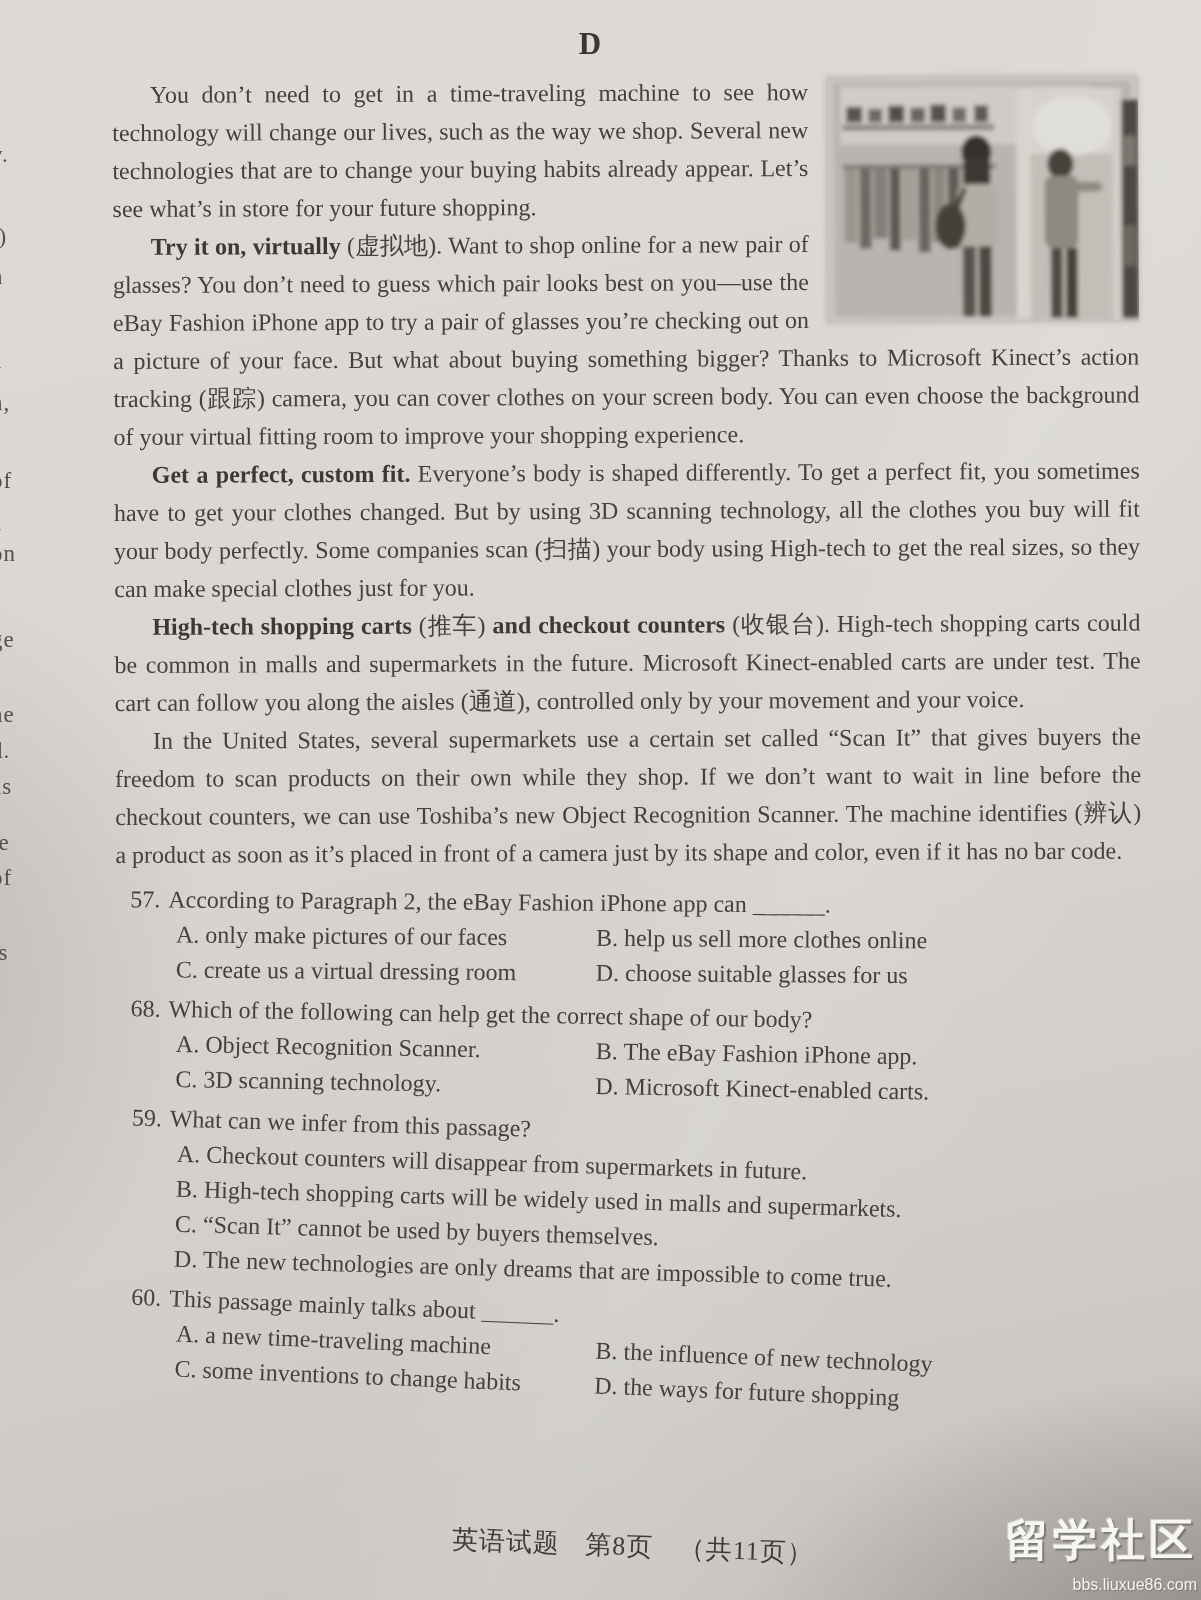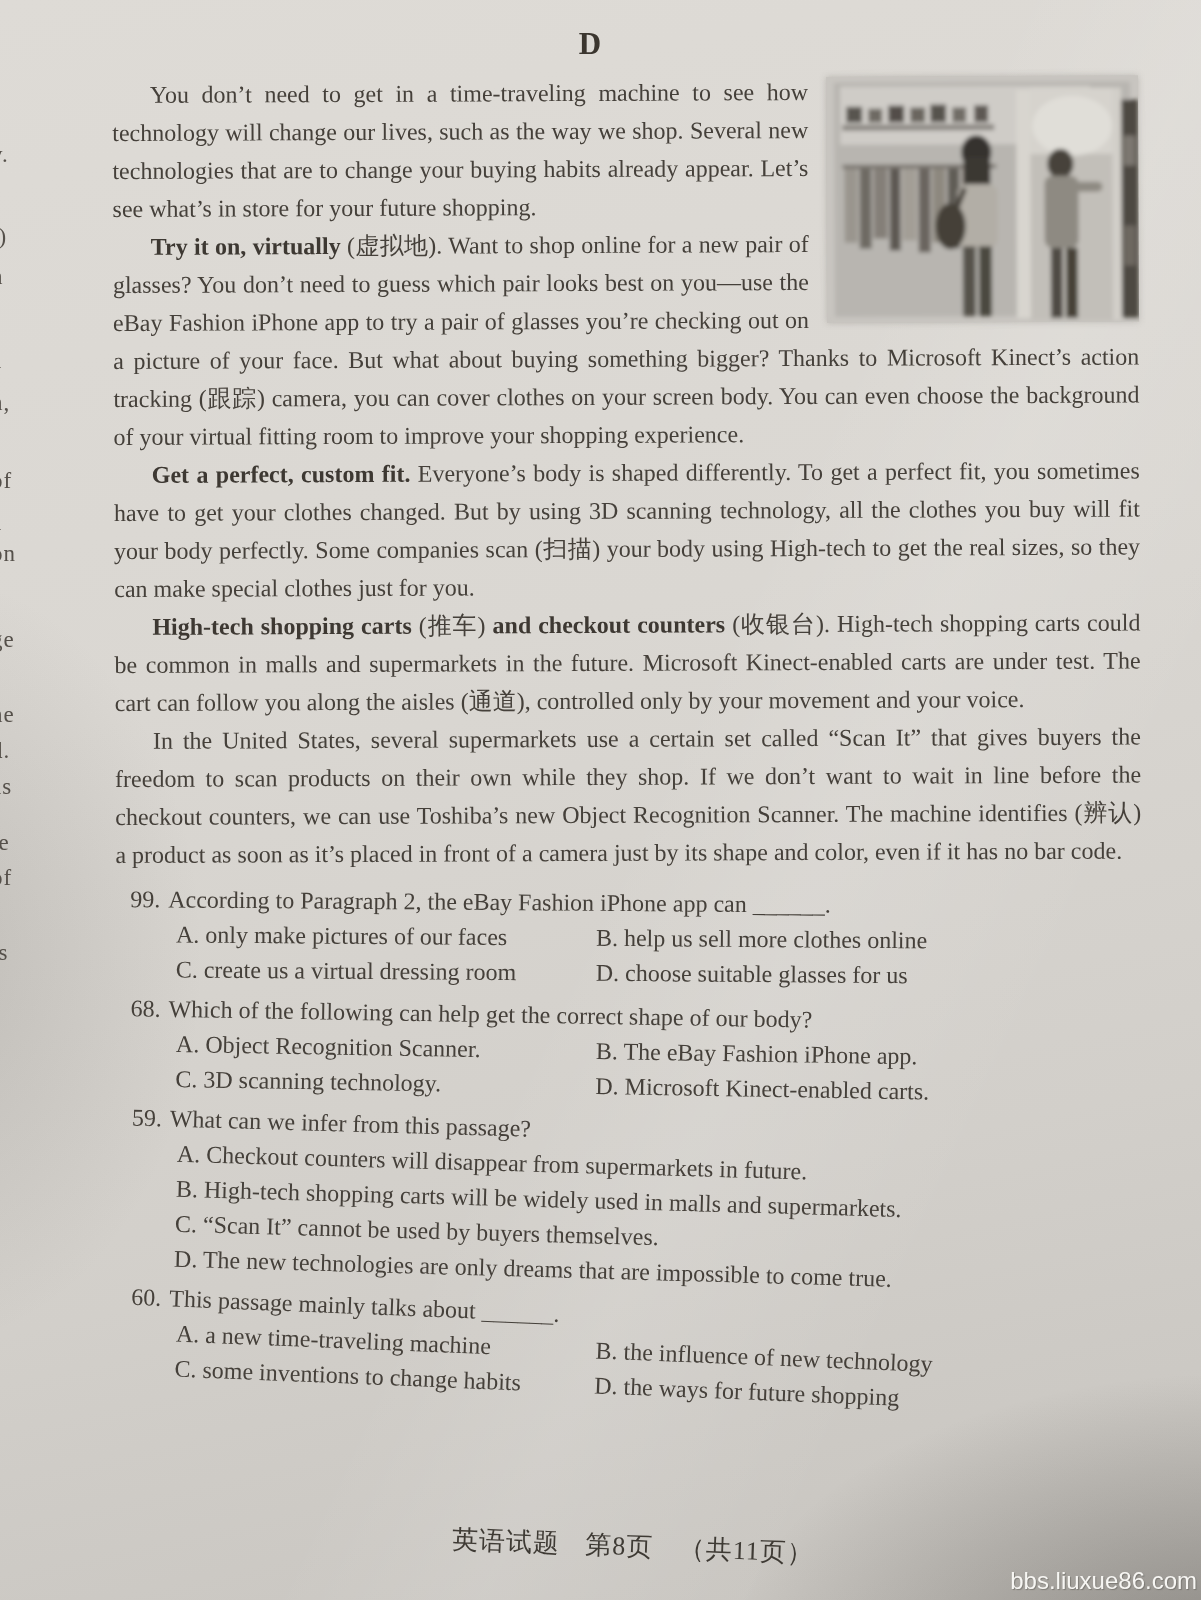--- a/index.html
+++ b/index.html
@@ -55,21 +55,21 @@
   .footer span{margin-right:18px;}
   .watermark{
     position:absolute;right:4px;bottom:6px;
     text-align:right;color:#f7f6f3;line-height:1.1;
     font-family:"Liberation Sans","DejaVu Sans",sans-serif;
   }
   .wm-title{
     font-size:44px;font-weight:bold;letter-spacing:4px;
     text-shadow:2px 2px 1px rgba(88,85,80,.55), -1px -1px 0 rgba(255,255,255,.4);
   }
-  .wm-url{font-size:24px;margin-top:2px;text-shadow:1px 1px 1px rgba(88,85,80,.5);}
+  .wm-url{font-size:16px;margin-top:12px;text-shadow:1px 1px 1px rgba(88,85,80,.5);}
   .margin-fragments{position:absolute;left:0;top:0;width:30px;height:100%;}
   .frag{
     position:absolute;left:-9px;width:34px;
     font-size:23px;color:#55504a;letter-spacing:1px;
     overflow:hidden;white-space:nowrap;
   }
 </style>
 </head>
 <body>
 
@@ -139,21 +139,21 @@
   <p><span>You don’t need to get in a time-traveling machine to see how technology will change our lives, such as the way we shop. Several new technologies that are to change your buying habits already appear. Let’s see what’s in store for your future shopping.</span></p>
       <p><span class="b">Try it on, virtually</span><span> (虚拟地). Want to shop online for a new pair of glasses?  You don’t need to guess which pair looks best on you—use the eBay Fashion iPhone app to try a pair of glasses you’re checking out on a picture of your face. But what about buying something bigger? Thanks to Microsoft Kinect’s action tracking (跟踪) camera, you can cover clothes on your screen body. You can even choose the background of your virtual fitting room to improve your shopping experience.</span></p>
       <p><span class="b">Get a perfect, custom fit.</span><span> Everyone’s body is shaped differently. To get a perfect fit, you sometimes have to get your clothes changed. But by using 3D scanning technology, all the clothes you buy will fit your body perfectly. Some companies scan (扫描) your body using High-tech to get the real sizes, so they can make special clothes just for you.</span></p>
       <p><span class="b">High-tech shopping carts</span><span> (推车) </span><span class="b">and checkout counters</span><span> (收银台). High-tech shopping carts could be common in malls and supermarkets in the future. Microsoft Kinect-enabled carts are under test. The cart can follow you along the aisles (通道), controlled only by your movement and your voice.</span></p>
       <p><span>In the United States, several supermarkets use a certain set called “Scan It” that gives buyers the freedom to scan products on their own while they shop. If we don’t want to wait in line before the checkout counters, we can use Toshiba’s new Object Recognition Scanner. The machine identifies (辨认) a product as soon as it’s placed in front of a camera just by its shape and color, even if it has no bar code.</span></p>
     </div>
 
   <div class="questions">
 
   <div class="question q1">
-        <div class="stem"><span class="qnum">99.</span><span>According to Paragraph 2, the eBay Fashion iPhone app can ______.</span></div>
+        <div class="stem"><span class="qnum">57.</span><span>According to Paragraph 2, the eBay Fashion iPhone app can ______.</span></div>
         <div class="opts two-col">
           <div class="opt">A. only make pictures of our faces</div>
           <div class="opt">B. help us sell more clothes online</div>
           <div class="opt">C. create us a virtual dressing room</div>
           <div class="opt">D. choose suitable glasses for us</div>
         </div>
       </div>
       <div class="question q2">
         <div class="stem"><span class="qnum">68.</span><span>Which of the following can help get the correct shape of our body?</span></div>
         <div class="opts two-col">
@@ -203,14 +203,15 @@
     <span class="frag" style="top: 940px;">is</span>
   </div>
 
 <div class="footer">
   <span>英语试题</span>
   <span>第8页</span>
   <span>（共11页）</span>
 </div>
 
 <div class="watermark">
+  <div class="wm-title">留学社区</div>
   <div class="wm-url">bbs.liuxue86.com</div>
 </div>
 
 </body></html>

